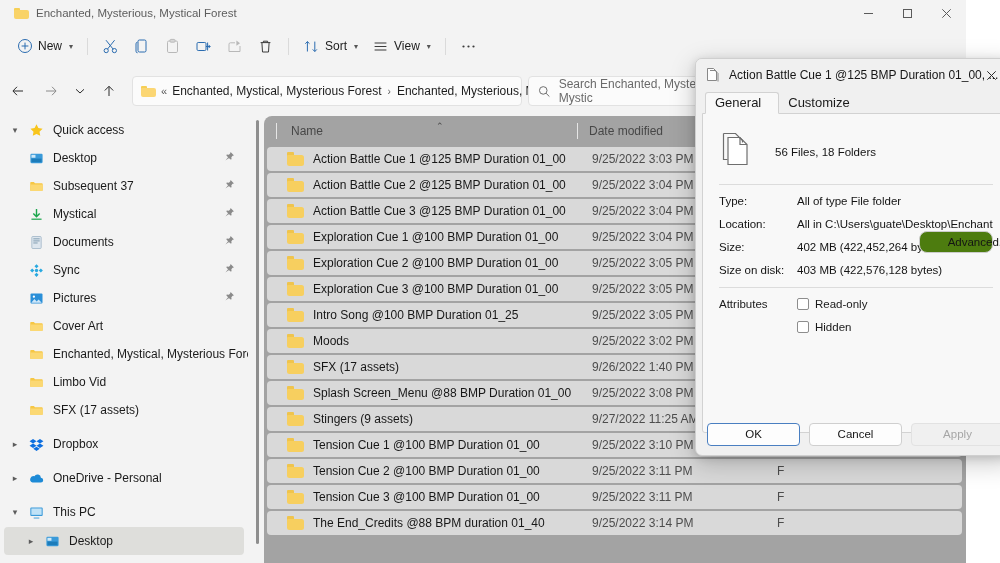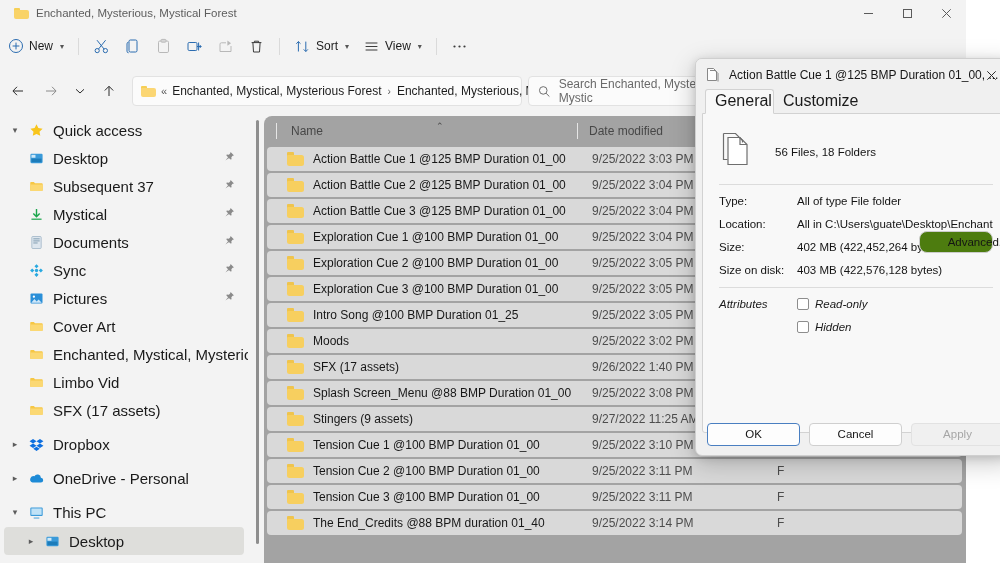--- a/index.html
+++ b/index.html
@@ -53,21 +53,21 @@
     color: #5a5a5a;
   }
   .win-btn svg { display: block; }
 
   
   .cmdbar {
     position: absolute; left: 0; top: 26px;
     width: 966px; height: 40px;
     background: #f3f3f3;
     display: flex; align-items: center;
-    padding-left: 0;
+    padding-left: 9px;
   }
   .cmd-item {
     height: 28px; border-radius: 4px;
     display: flex; align-items: center; gap: 5px;
     padding: 0 7px;
     color: #1c1c1c; font-size: 12px;
     white-space: nowrap;
   }
   .cmd-icon { display:flex; align-items:center; justify-content:center; width:17px; height:17px; }
   .cmd-sep { width: 1px; height: 17px; background: #dadada; margin: 0 7px; }
@@ -144,21 +144,21 @@
   .nav-exp {
     width: 22px; flex: 0 0 22px;
     display: flex; align-items: center; justify-content: center;
     color: #5c5c5c; font-size: 9px;
   }
   .nav-ico {
     width: 20px; flex: 0 0 20px;
     display: flex; align-items: center; justify-content: center;
     margin-right: 7px;
   }
-  .nav-label { font-size: 15px; color: #1a1a1a; white-space: nowrap; }
+  .nav-label { font-size: 12px; color: #1a1a1a; white-space: nowrap; }
   .pin {
     position: absolute; right: 9px; top: 50%;
     transform: translateY(-50%);
     color: #8a8a8a;
   }
   .indent1 { padding-left: 22px; }
   .indent2 { padding-left: 0px; }
 
   .sb-track {
     position: absolute; left: 254px; top: 2px;
@@ -255,22 +255,22 @@
     position: absolute; right: 0; top: 0;
     width: 45px; height: 32px;
     display: flex; align-items: center; justify-content: center;
     color: #2a2a2a;
   }
   .dlg-tabs {
     height: 22px; display: flex; align-items: flex-end;
     padding-left: 9px; position: relative;
   }
   .dlg-tab {
-    font-size: 16px; color: #1a1a1a;
-    padding: 2px 1px 3px 9px;
+    font-size: 13px; color: #1a1a1a;
+    padding: 2px 17px 3px 9px;
   }
   .dlg-tab.active {
     background: #f8f8f8;
     border: 1px solid #d2d2d2;
     border-bottom: 1px solid #f8f8f8;
     border-radius: 3px 3px 0 0;
     position: relative; z-index: 2;
     margin-bottom: -1px;
   }
   .dlg-body {
@@ -283,21 +283,21 @@
   }
   .dlg-toprow { display: flex; align-items: center; gap: 22px; height: 48px; }
   .files-count { font-size: 11.5px; color: #141414; }
   .hr { height:1px; background:#dcdcdc; margin: 8px 0 10px 0; }
   .prop-row {
     display: flex; align-items: flex-start;
     margin-bottom: 11px; font-size: 11.5px; color: #141414;
   }
   .prop-key { width: 78px; flex: 0 0 78px; color:#141414; }
   .prop-val { white-space: nowrap; overflow: hidden; }
-  .attr-row { display:flex; align-items:flex-start; margin-top: 6px; font-style: italic; }
+  .attr-row { display:flex; align-items:flex-start; margin-top: 6px; }
   .attr-key { width: 78px; flex: 0 0 78px; font-size: 11.5px; }
   .cb-line { display:flex; align-items:center; gap:6px; margin-bottom: 11px; font-size: 11.5px; }
   .cb {
     width: 12px; height: 12px; background:#fff;
     border: 1px solid #8d8d8d; border-radius: 2px; flex:0 0 auto;
   }
   .adv-btn {
     position: absolute; right: 16px; top: 117px;
     width: 74px; height: 22px;
     background: #4d7c0f; border: 1px solid #cccccc; border-radius: 8px;

